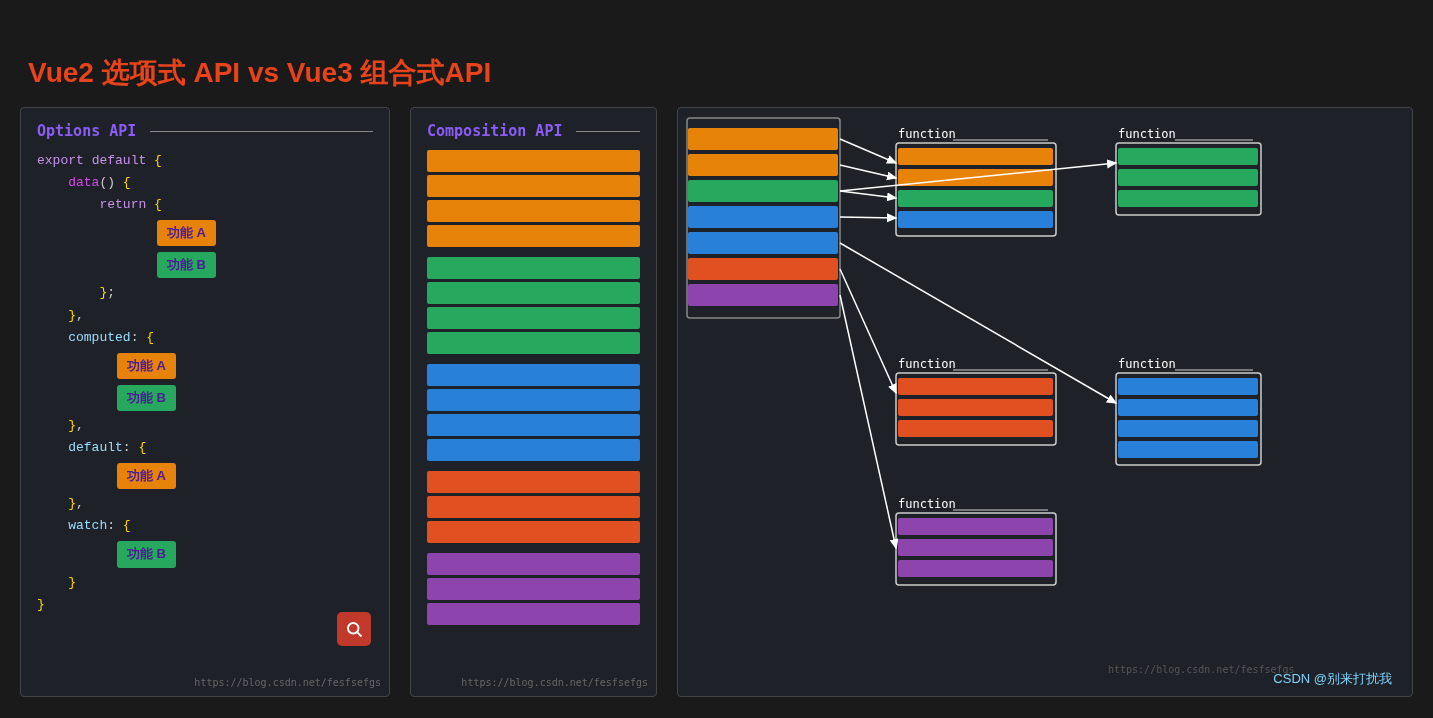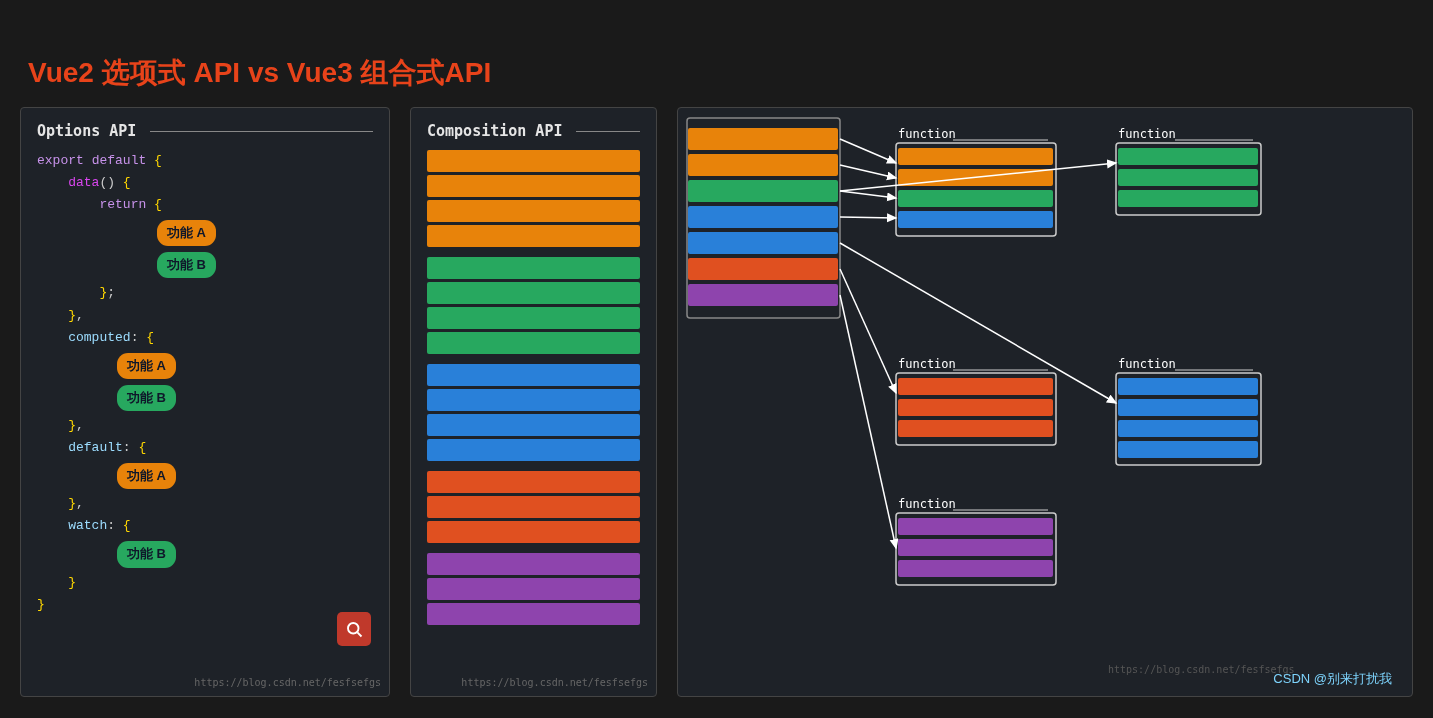--- a/index.html
+++ b/index.html
@@ -35,21 +35,21 @@
       background: #1e2228;
       border: 1.5px solid #444;
       border-radius: 4px;
       width: 370px;
       min-height: 590px;
       padding: 14px 16px 14px 16px;
       position: relative;
       flex-shrink: 0;
     }
     .panel-label {
-      color: #e5e5e5;
+      color: #8b5cf6;
       font-size: 15px;
       font-weight: bold;
       margin-bottom: 10px;
       display: flex;
       align-items: center;
       gap: 8px;
     }
     .panel-label::after {
       content: '';
       display: inline-block;
@@ -61,25 +61,25 @@
     .code-block {
       font-family: 'Consolas', 'Courier New', monospace;
       font-size: 13px;
       line-height: 1.7;
       color: #ccc;
     }
     .code-line { white-space: pre; }
 
     .badge {
       display: inline-block;
-      border-radius: 11px;
+      border-radius: 3px;
       padding: 2px 10px;
       font-size: 13px;
       font-weight: bold;
-      color: #0f172a;
+      color: #4c1d95;
       margin: 2px 0;
       font-family: 'Microsoft YaHei', sans-serif;
     }
     .badge-orange { background: #e8830a; }
     .badge-green { background: #27a85f; }
 
     .search-icon-btn {
       position: absolute;
       bottom: 50px;
       right: 18px;

